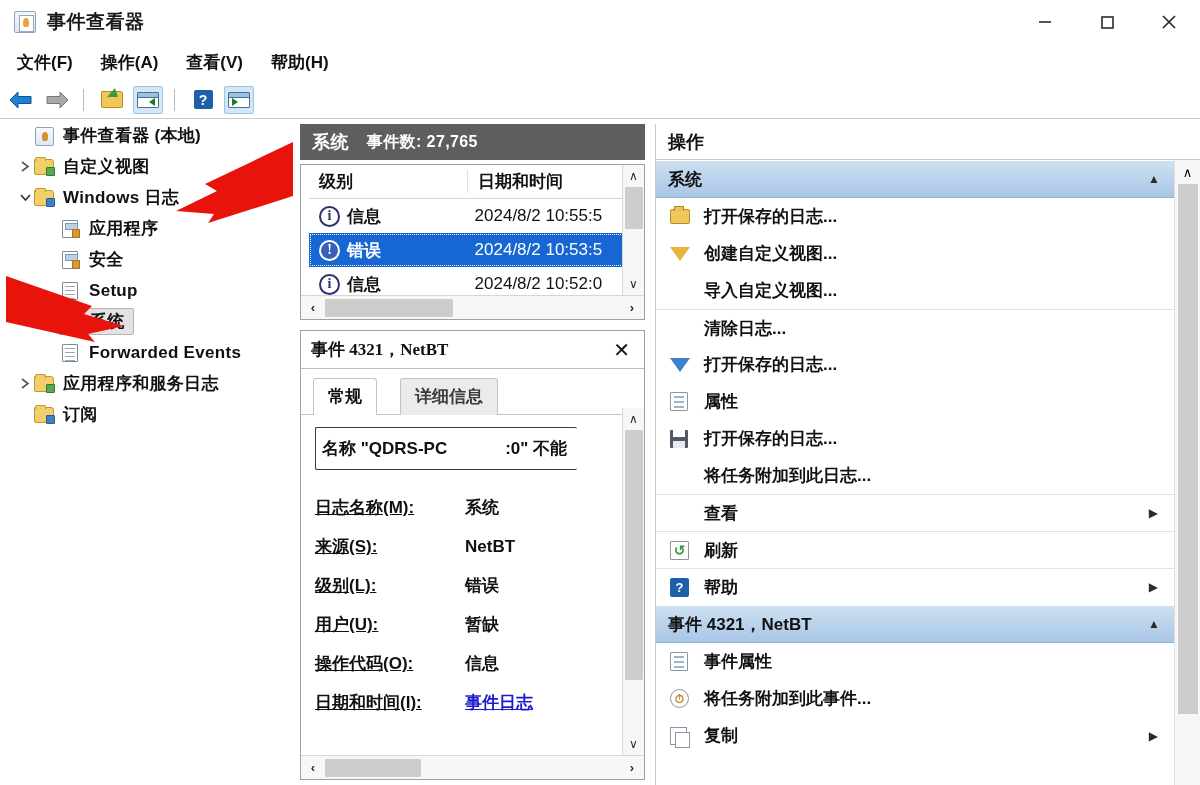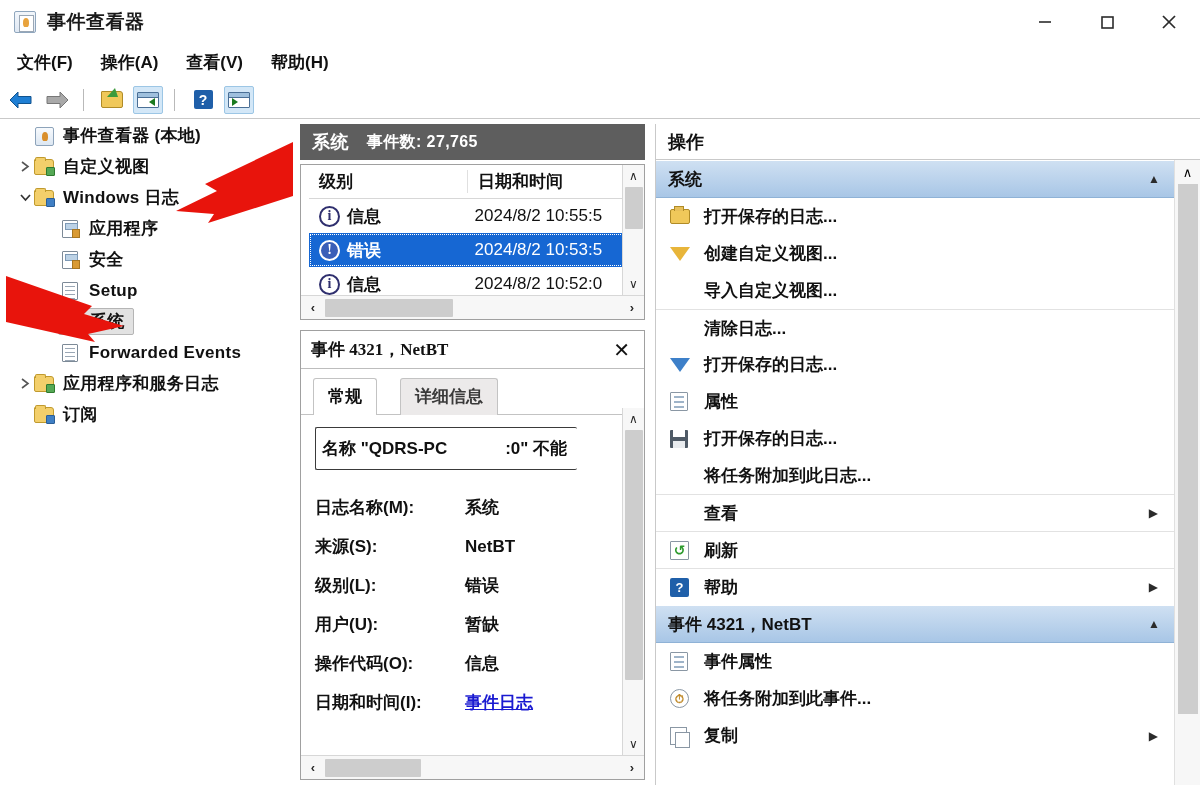--- a/index.html
+++ b/index.html
@@ -265,21 +265,21 @@
   .detail-body {
     position: relative; padding: 12px 14px 0 14px; height: 372px; overflow: hidden;
   }
   .desc-box {
     border: 1px solid #3a3a3a; border-right: none; border-radius: 2px;
     padding: 9px 6px; font-size: 17px; color: #111; white-space: nowrap;
     width: 262px; overflow: hidden; font-weight: 700;
   }
   .desc-box .gap { display: inline-block; width: 58px; }
   .kv { display: flex; align-items: center; height: 39px; font-size: 17px; color: #111; }
-  .kv .k { width: 150px; font-weight: 700; }
+  .kv .k { width: 150px; font-weight: 700; text-decoration: underline; }
   .kv .v { font-weight: 700; }
   .kv .v.link { color: #1a1ad1; text-decoration: underline; }
 
   
   .act-pane {
     position: absolute; left: 655px; top: 124px; width: 545px; height: 661px;
     background: #ffffff; border-left: 1px solid #c9c9c9;
   }
   .act-header {
     height: 36px; display: flex; align-items: center; padding-left: 12px;

